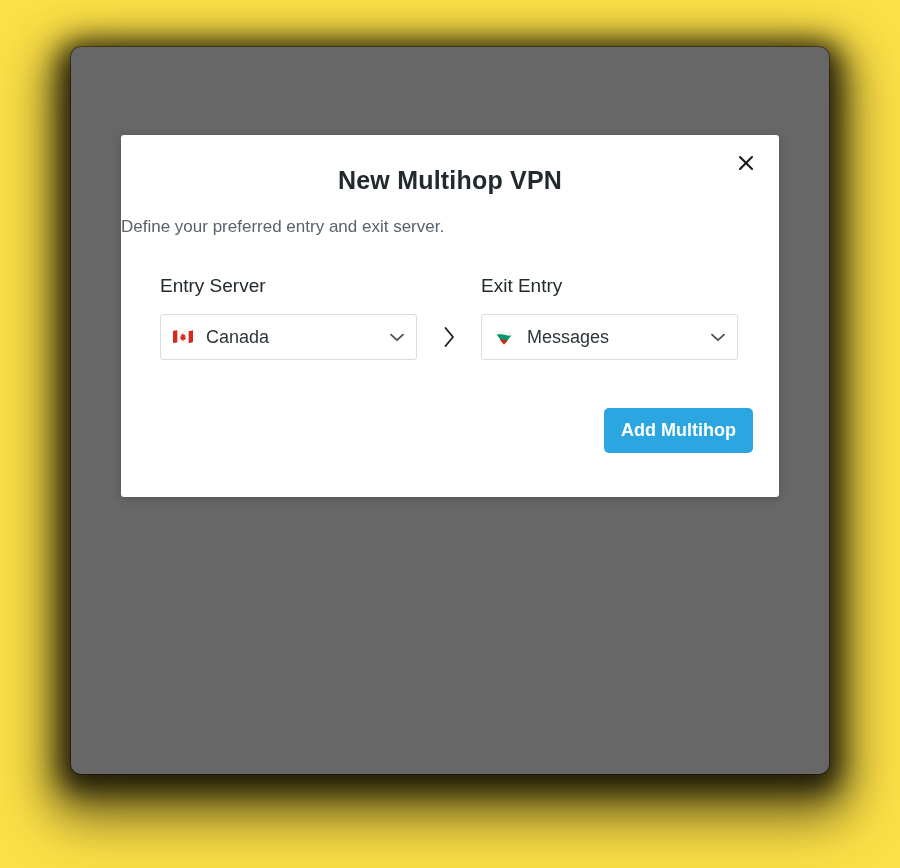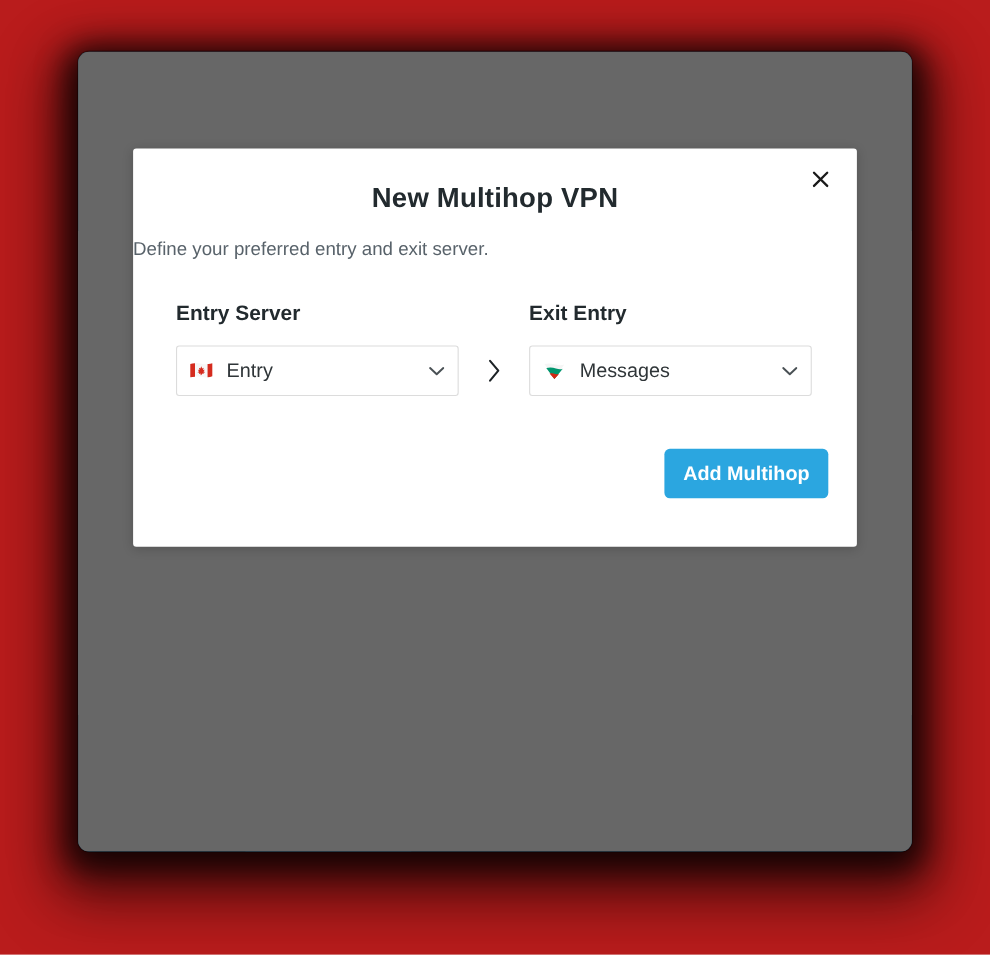--- a/index.html
+++ b/index.html
@@ -4,21 +4,21 @@
 <style>
   * { margin:0; padding:0; box-sizing:border-box; }
   html,body{
     width:900px; height:868px; overflow:hidden;
     background:#ffffff;
     font-family:"Liberation Sans", sans-serif;
   }
   .stage{
     position:relative;
     width:900px; height:868px;
-    background:#b91c1c;
+    background:#fde047;
   }
 
   
   .window{
     position:absolute;
     left:71px; top:47px;
     width:758px; height:727px;
     border-radius:10px;
     background:#1c4255;
     overflow:hidden;
@@ -169,21 +169,21 @@
 
   .fields{
     display:flex;
     align-items:flex-end;
     padding:38px 39px 0 39px;
     gap:0;
   }
   .field{ width:257px; }
   .field-label{
     font-size:19px;
-    font-weight:bold;
+    font-weight:normal;
     color:#222a2e;
     margin-bottom:17px;
   }
   .select{
     position:relative;
     height:46px;
     border:1px solid #dcdcdc;
     border-radius:3px;
     background:#fff;
     display:flex; align-items:center;
@@ -336,21 +336,21 @@
         <div class="field-label">Entry Server</div>
         <div class="select">
           <span class="flag">
             <svg width="22" height="17" viewBox="0 0 22 17">
               <path d="M1 2 Q5 0.4 11 1.6 Q17 2.8 21 1.2 L21 13 Q17 15 11 13.6 Q5 12.2 1 14 Z" fill="#f7f7f7"></path>
               <path d="M1 2 Q3 1.2 5.3 1.2 L5.3 13.6 Q3 13.6 1 14 Z" fill="#d52b1e"></path>
               <path d="M16.7 1.9 Q19 2.1 21 1.2 L21 13 Q19 13.9 16.7 13.9 Z" fill="#d52b1e"></path>
               <path d="M11 4 L11.8 6 L13.2 5.3 L12.6 7.4 L14.2 7.2 L13 8.5 L14.5 9.4 L12.9 9.8 L13.2 11 L11.6 10.6 L11.7 12.3 L11 11.3 L10.3 12.3 L10.4 10.6 L8.8 11 L9.1 9.8 L7.5 9.4 L9 8.5 L7.8 7.2 L9.4 7.4 L8.8 5.3 L10.2 6 Z" fill="#d52b1e"></path>
             </svg>
           </span>
-          <span class="select-value">Entry</span>
+          <span class="select-value">Canada</span>
           <span class="caret">
             <svg width="14" height="9" viewBox="0 0 14 9" fill="none" stroke="#4a5155" stroke-width="1.8" stroke-linecap="round" stroke-linejoin="round">
               <path d="M1 1.6 L7 7.2 L13 1.6"></path>
             </svg>
           </span>
         </div>
       </div>
 
       <div class="arrow-between">
         <svg width="13" height="22" viewBox="0 0 13 22" fill="none" stroke="#1d2326" stroke-width="1.9" stroke-linecap="round" stroke-linejoin="round">

